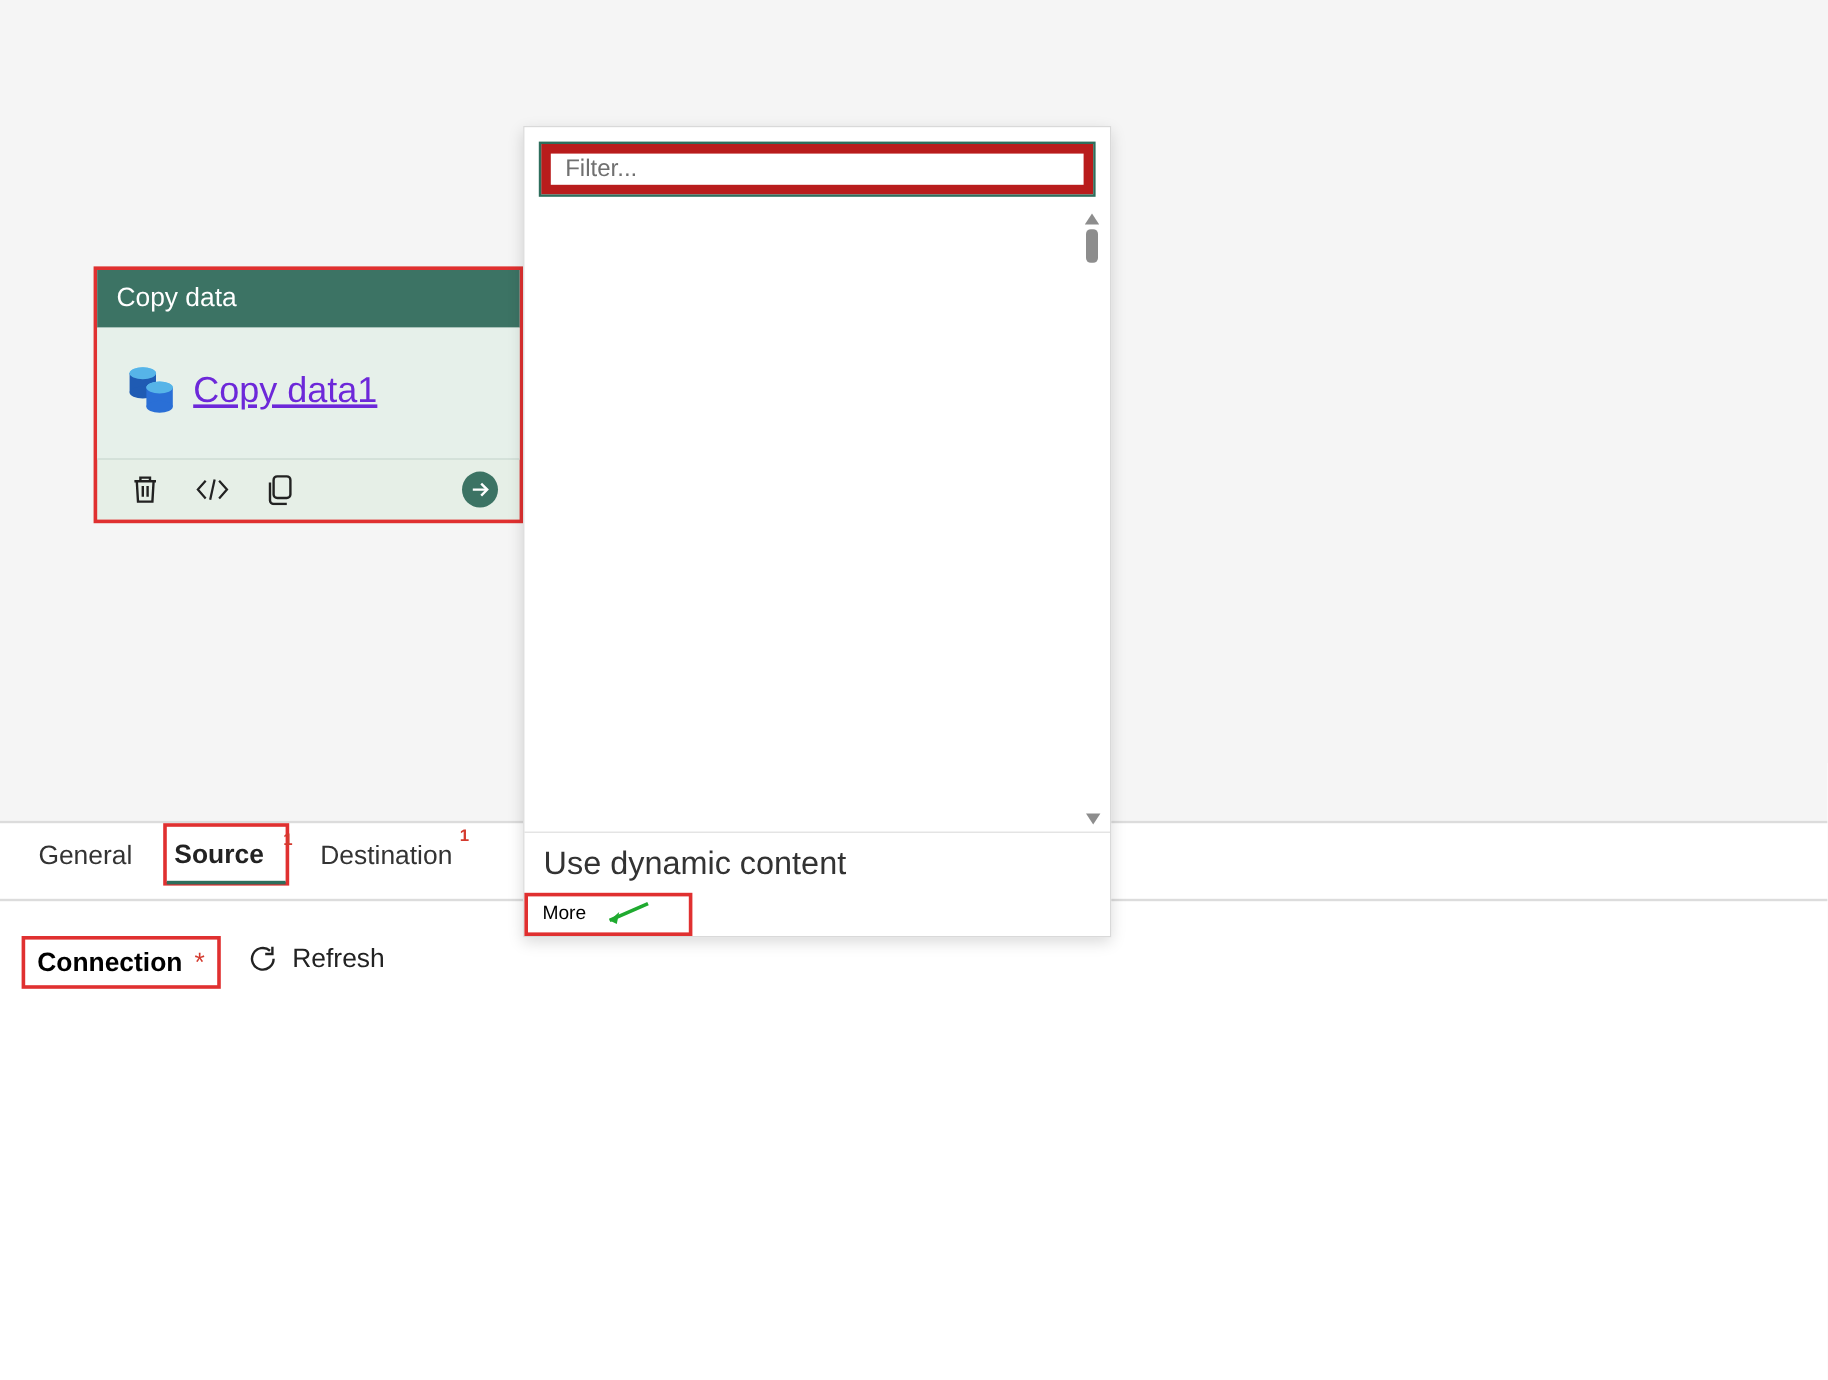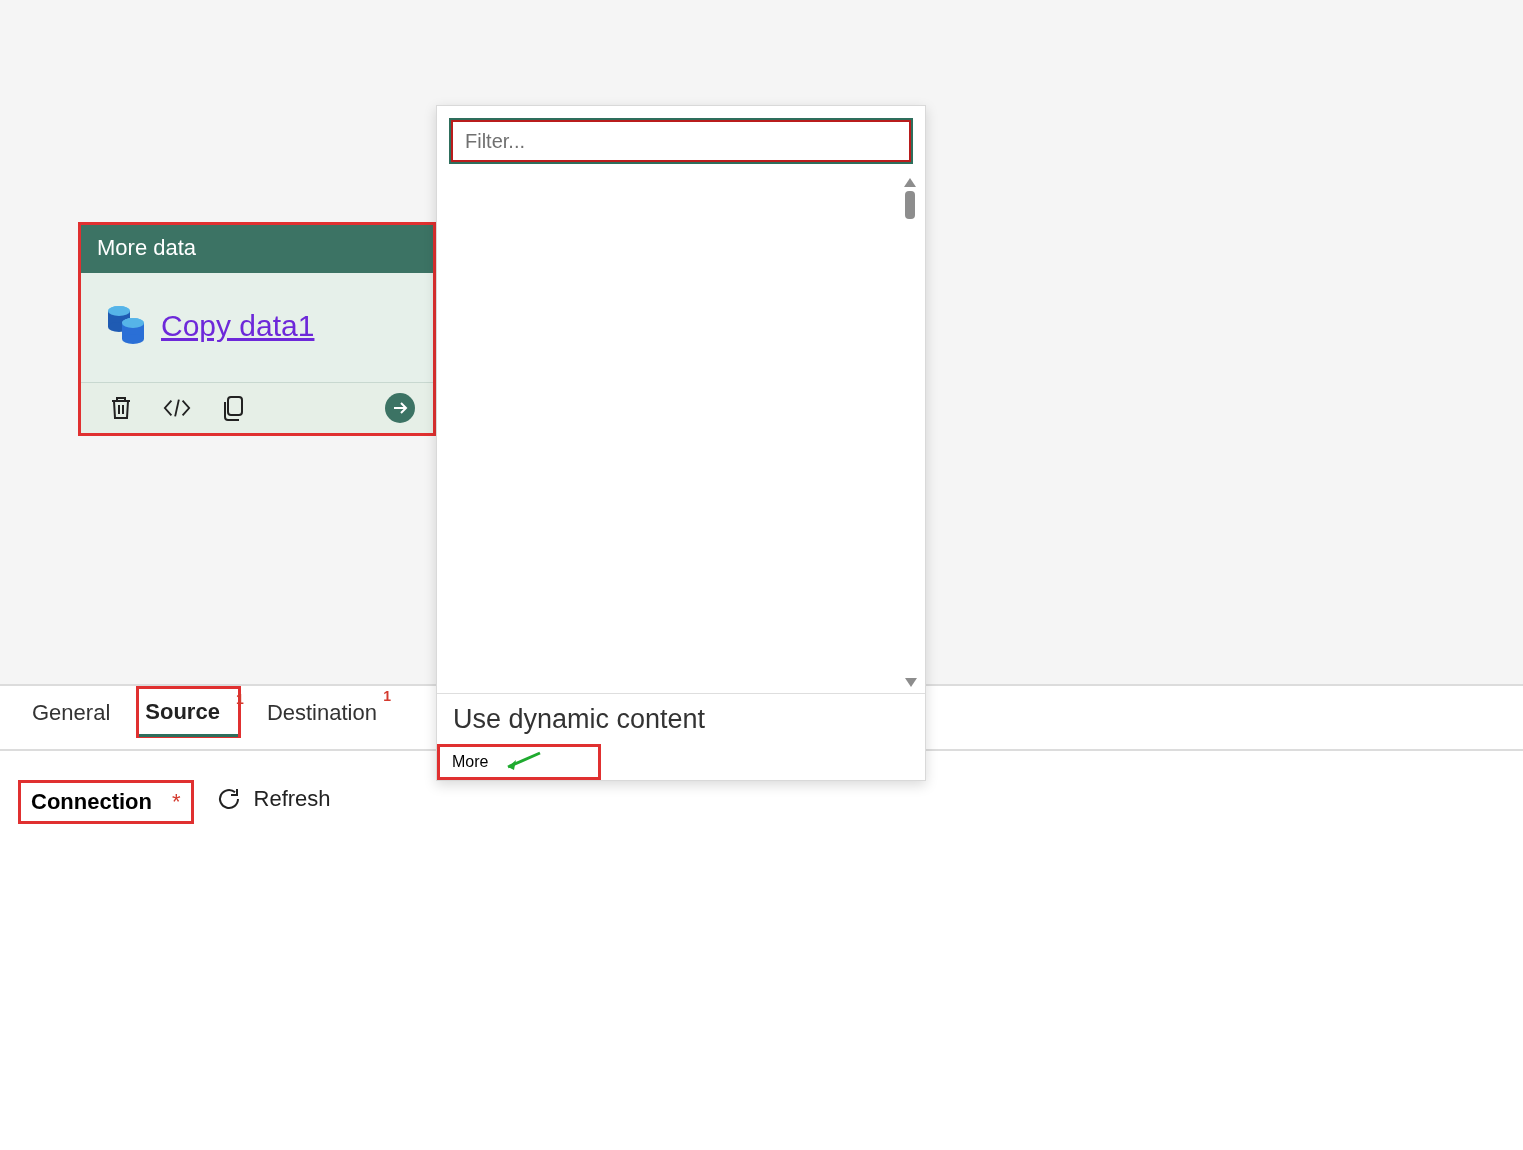--- a/index.html
+++ b/index.html
@@ -84,21 +84,21 @@
     width: 490px;
     height: 676px;
     background: #ffffff;
     border: 1px solid #d9d9d9;
     box-shadow: 0 4px 12px rgba(0,0,0,0.15);
     display: flex;
     flex-direction: column;
   }
   .filter-input {
     margin: 14px 14px 8px 14px;
-    border: 2px solid #b91c1c;
+    border: 8px solid #b91c1c;
     outline: 2px solid #2e6e5c;
     outline-offset: 0;
     height: 42px;
     padding: 0 12px;
     font-size: 20px;
     color: #404040;
     background: #fff;
   }
   .filter-input::placeholder { color: #707070; }
   .dropdown-list {
@@ -138,21 +138,21 @@
     border-top: 9px solid #8d8d8d;
   }
   .dropdown-option {
     border-top: 1px solid #dedede;
     padding: 10px 16px;
     font-size: 27px;
     color: #333;
   }
   .more-option-wrap {
     border: 3px solid #e03030;
-    width: 164px;
+    width: 140px;
     margin-left: 0;
     margin-top: -1px;
     padding: 6px 14px 6px 12px;
     display: flex;
     align-items: center;
     gap: 14px;
   }
   .arrow-annot {
     display:inline-block;
     position: relative;
@@ -215,21 +215,21 @@
     align-items: center;
     gap: 0;
   }
   .form-label-box {
     border: 3px solid #e03030;
     padding: 6px 10px;
     font-size: 22px;
     font-weight: 600;
     display: flex;
     align-items: center;
-    gap: 20px;
+    gap: 10px;
   }
   .required-star { color: #d43a2e; font-weight: normal; }
   .select-box {
     border: 3px solid #e03030;
     margin-left: 250px;
     width: 498px;
     height: 46px;
     display: flex;
     align-items: center;
     justify-content: space-between;
@@ -255,21 +255,21 @@
     font-size: 22px;
     color: #222;
   }
 </style>
 </head>
 <body>
 
 <div class="canvas-area"></div>
 
 <div class="activity-card">
-  <div class="activity-header">More data</div>
+  <div class="activity-header">Copy data</div>
   <div class="activity-body">
     <span class="activity-icon">
       <svg width="44" height="48" viewBox="0 0 44 48">
         <ellipse cx="14" cy="12" rx="11" ry="5" fill="#66c2f2"></ellipse>
         <rect x="3" y="12" width="22" height="16" fill="#1f5bb3"></rect>
         <ellipse cx="14" cy="28" rx="11" ry="5" fill="#1f5bb3"></ellipse>
         <ellipse cx="14" cy="12" rx="11" ry="5" fill="#56b4e8"></ellipse>
         <ellipse cx="28" cy="24" rx="11" ry="5" fill="#66c2f2"></ellipse>
         <rect x="17" y="24" width="22" height="16" fill="#2a6fd6"></rect>
         <ellipse cx="28" cy="40" rx="11" ry="5" fill="#2a6fd6"></ellipse>

